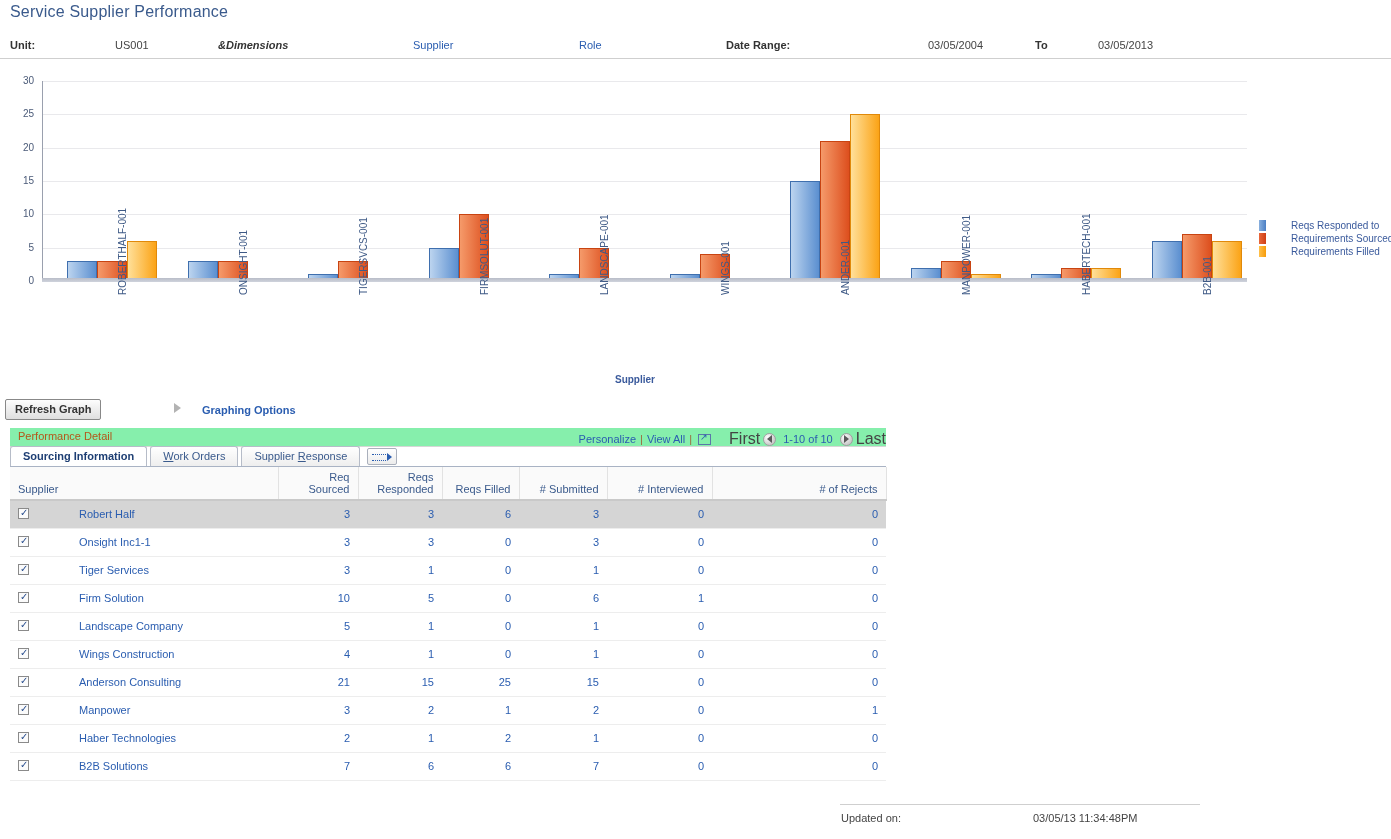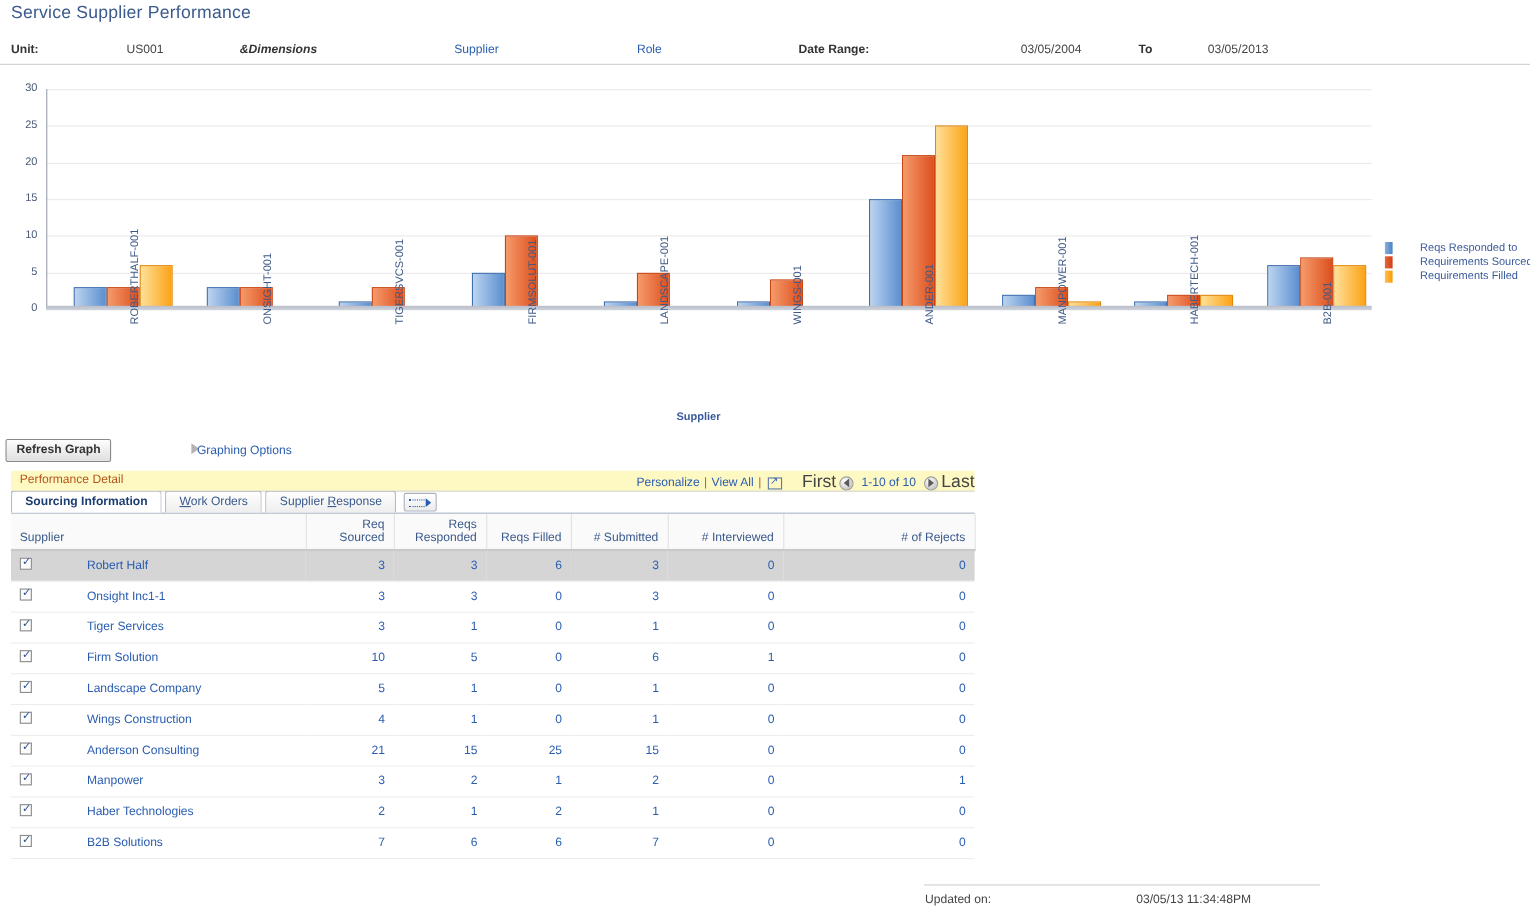--- a/index.html
+++ b/index.html
@@ -86,29 +86,29 @@
   }
   .gopt-arrow {
     position: absolute; left: 174px; top: 403px;
     width: 0; height: 0;
     border-left: 7px solid #b3b3b3;
     border-top: 5px solid transparent;
     border-bottom: 5px solid transparent;
     cursor: pointer;
   }
   .gopt-text {
-    position: absolute; left: 179px; top: 404px;
-    font-size: 11px; font-weight: normal; color: #2a5db0; cursor: pointer;
+    position: absolute; left: 202px; top: 404px;
+    font-size: 11px; font-weight: bold; color: #2a5db0; cursor: pointer;
   }
 
   
   .grid-panel { position: absolute; left: 10px; top: 428px; width: 876px; }
   .grid-head {
     position: relative; height: 19px;
-    background: #fef9c3;
+    background: #86efac;
     border-bottom: 1px solid #d6d6d6;
   }
   .grid-caption {
     position: absolute; left: 8px; top: 2px;
     font-size: 11px; color: #b4561a;
   }
   .grid-tools { position: absolute; right: 0; top: 2px; display: flex; align-items: center; }
   .gt-link { font-size: 11px; color: #2a5db0; cursor: pointer; }
   .gt-sep { font-size: 11px; color: #9a6a3a; margin: 0 4px; }
   .icon-popout {

